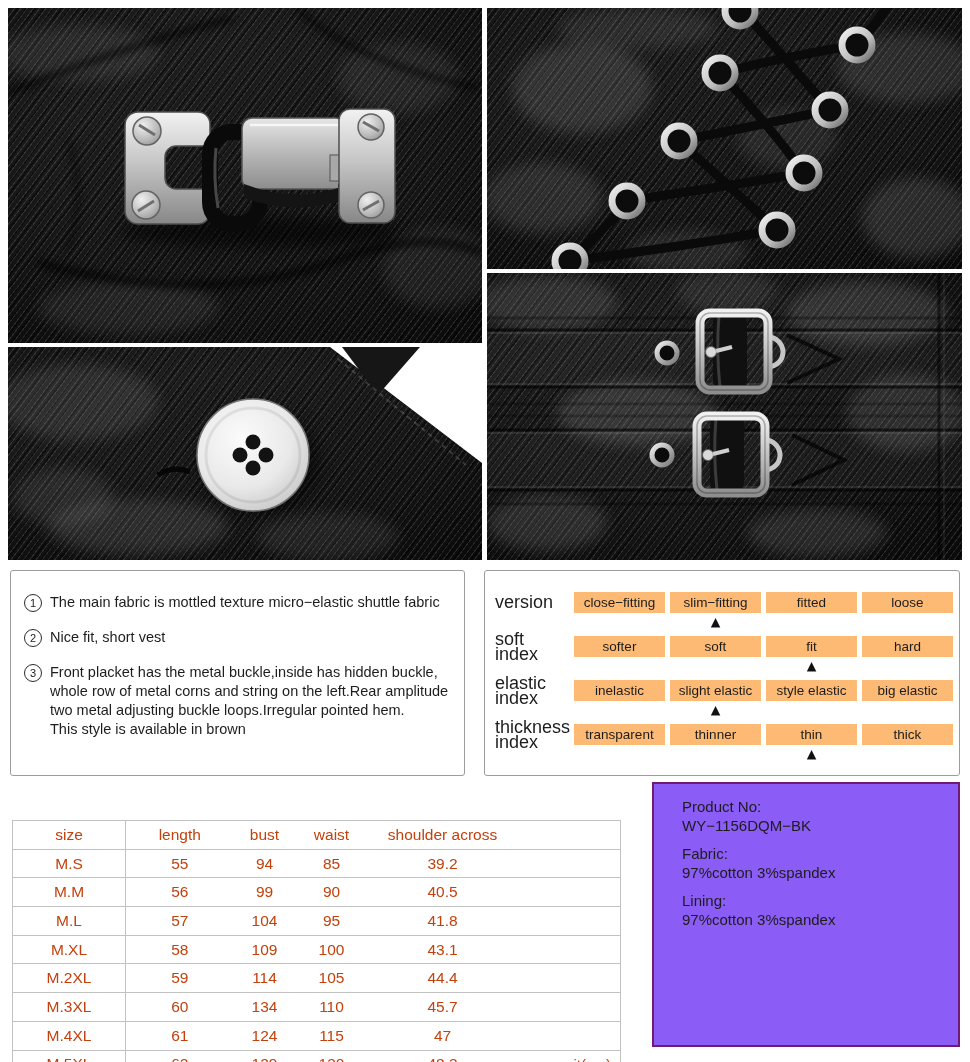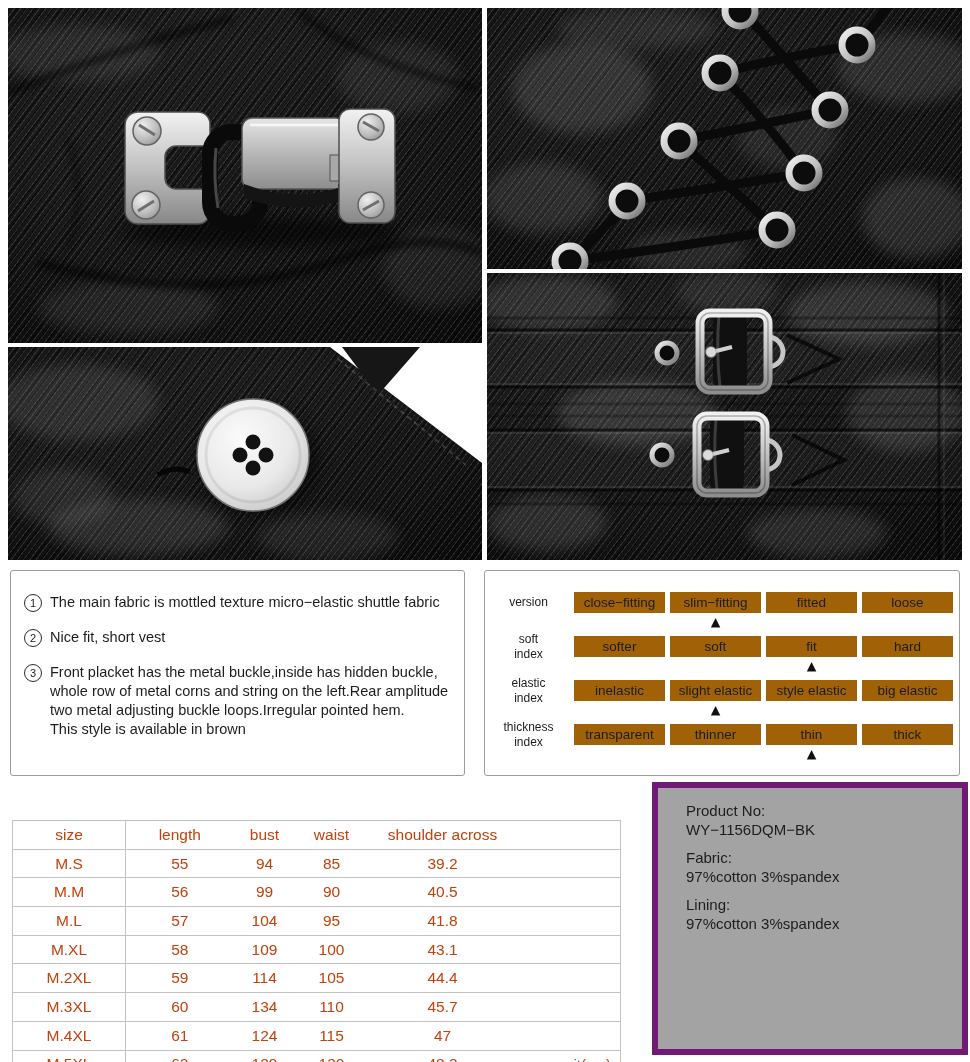--- a/index.html
+++ b/index.html
@@ -28,41 +28,41 @@
   .circle-num{flex:0 0 auto;width:16px;height:16px;border:1px solid #2b2b2b;border-radius:50%;
     font-size:11px;line-height:16px;text-align:center;margin-top:1px;color:#1d1d1d;}
   .desc-text{white-space:pre-line;}
 
   
   .index-box{position:absolute;left:484px;top:570px;width:474px;height:204px;
     border:1px solid #9c9c9c;border-radius:3px;background:#fff;}
   .index-inner{padding:21px 6px 0 10px;}
   .idx-row{display:grid;grid-template-columns:74px repeat(4,1fr);grid-template-rows:21px 20px;
     column-gap:5px;margin-bottom:3px;}
-  .idx-label{grid-row:1/3;grid-column:1;text-align:center;padding-right:7px;
-    font-size:12px;line-height:14.5px;white-space:pre-line;color:#1d1d1d;}
+  .idx-label{grid-row:1/3;grid-column:1;text-align:left;padding-right:7px;
+    font-size:18px;line-height:14.5px;white-space:pre-line;color:#1d1d1d;}
   .idx-label.l1{padding-top:3px;}
   .idx-label.l2{margin-top:-4px;}
-  .idx-cell{grid-row:1;background:#a16207;font-size:13.5px;color:#1c1c1c;
+  .idx-cell{grid-row:1;background:#fdba74;font-size:13.5px;color:#1c1c1c;
     display:flex;align-items:center;justify-content:center;white-space:nowrap;}
   .tri{grid-row:2;text-align:center;font-size:12.5px;line-height:18px;color:#111;
     font-family:"DejaVu Sans",sans-serif;}
 
   
   .size-table{position:absolute;left:12px;top:820px;border-collapse:collapse;table-layout:fixed;
     width:608px;font-size:15.5px;color:#c2410c;}
   .size-table td,.size-table th{font-weight:normal;height:27.7px;text-align:center;padding:0;
     border-top:1px solid #c2c2c2;border-bottom:1px solid #c2c2c2;}
   .size-table td:first-child,.size-table th:first-child{border-left:1px solid #c2c2c2;border-right:1px solid #c2c2c2;}
   .size-table td:last-child,.size-table th:last-child{border-right:1px solid #c2c2c2;}
   .unit-cell{text-align:right !important;padding-right:9px !important;font-size:15px;text-decoration:underline;}
 
   
   .product-box{position:absolute;left:652px;top:782px;width:304px;height:261px;
-    border:6px solid #701a75;background:#a3a3a3;}
+    border:2px solid #701a75;background:#8b5cf6;}
   .product-inner{padding:13px 0 0 28px;font-size:15px;line-height:19px;}
   .pf{margin-bottom:9px;}
 </style>
 </head>
 <body>
 
 <div class="page">
 
   <div class="photo" id="photo-tl">
     <svg viewBox="0 0 474 335" aria-hidden="true">

